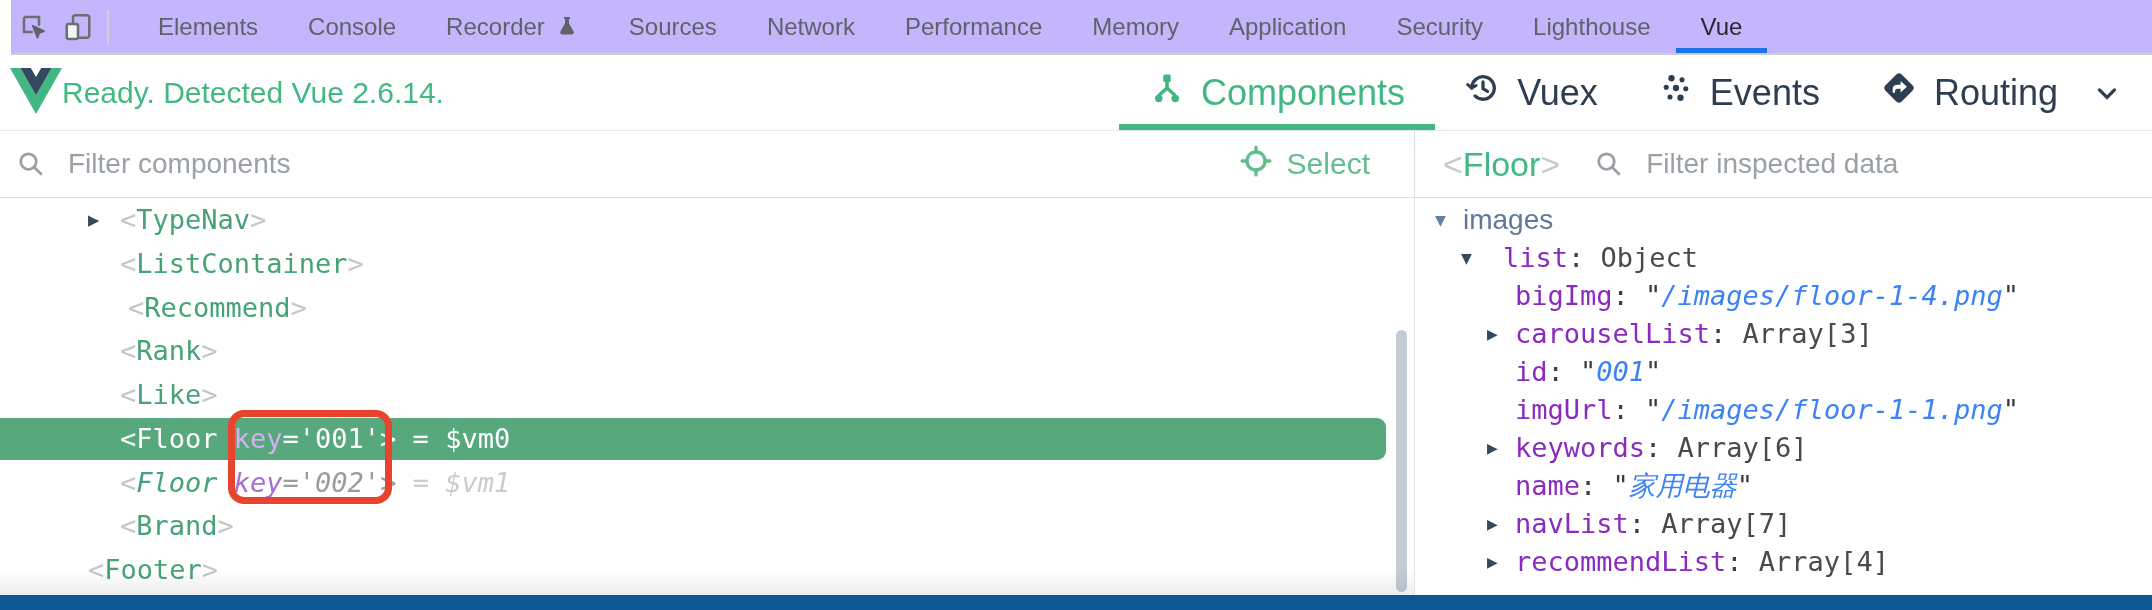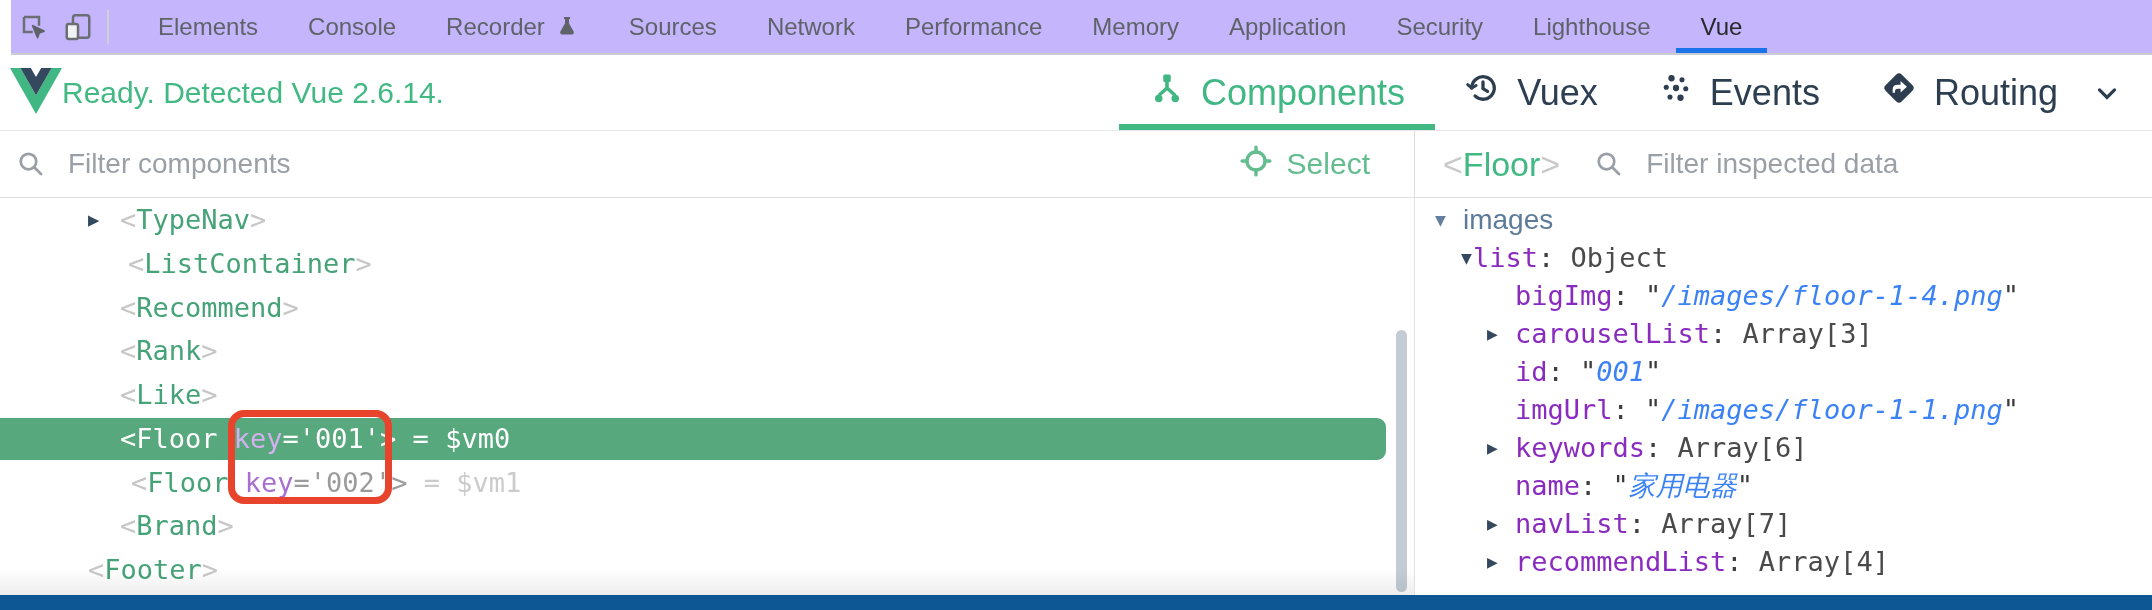--- a/index.html
+++ b/index.html
@@ -223,36 +223,36 @@
           </svg>
       </span>
       <input class="fr-input narrow" placeholder="Filter inspected data" style="">
     </div>
   </div>
 
   <div class="content">
     <div class="tree-pane">
       <div id="tree">
           <div class="trow"><span class="t-arrow" style="left: 88px;">▶</span><span class="t-text" style="left: 120px;"><span class="t-br">&lt;</span><span class="t-name">TypeNav</span><span class="t-br">&gt;</span></span></div>
-          <div class="trow"><span class="t-text" style="left: 128px;"><span class="t-br">&lt;</span><span class="t-name">ListContainer</span><span class="t-br">&gt;</span></span></div>
-          <div class="trow"><span class="t-text" style="left: 120px;"><span class="t-br">&lt;</span><span class="t-name">Recommend</span><span class="t-br">&gt;</span></span></div>
+          <div class="trow"><span class="t-text" style="left: 120px;"><span class="t-br">&lt;</span><span class="t-name">ListContainer</span><span class="t-br">&gt;</span></span></div>
+          <div class="trow"><span class="t-text" style="left: 128px;"><span class="t-br">&lt;</span><span class="t-name">Recommend</span><span class="t-br">&gt;</span></span></div>
           <div class="trow"><span class="t-text" style="left: 120px;"><span class="t-br">&lt;</span><span class="t-name">Rank</span><span class="t-br">&gt;</span></span></div>
           <div class="trow"><span class="t-text" style="left: 120px;"><span class="t-br">&lt;</span><span class="t-name">Like</span><span class="t-br">&gt;</span></span></div>
           <div class="trow"><div class="selband"></div><span class="t-text" style="left: 120px;"><span class="s-wh">&lt;Floor </span><span class="s-key">key</span><span class="s-wh">='001'&gt; = $vm0</span></span></div>
-          <div class="trow"><span class="t-text" style="left: 131px;"><span class="t-br">&lt;</span><span class="t-name">Floor</span><span class="t-name"> </span><span class="t-key">key</span><span class="t-dim">='002'&gt;</span><span class="t-inst"> = $vm1</span></span></div>
+          <div class="trow"><span class="t-text" style="left: 120px; font-style: italic;"><span class="t-br">&lt;</span><span class="t-name">Floor</span><span class="t-name"> </span><span class="t-key">key</span><span class="t-dim">='002'&gt;</span><span class="t-inst"> = $vm1</span></span></div>
           <div class="trow"><span class="t-text" style="left: 120px;"><span class="t-br">&lt;</span><span class="t-name">Brand</span><span class="t-br">&gt;</span></span></div>
           <div class="trow"><span class="t-text" style="left: 88px;"><span class="t-br">&lt;</span><span class="t-name">Footer</span><span class="t-br">&gt;</span></span></div>
         </div>
       <div class="redbox"></div>
       <div class="lscroll"></div>
     </div>
     <div class="insp-pane">
       <div id="props">
           <div class="prow"><span class="p-arrow sect" style="left: 19px;">▼</span><span class="p-text" style="left: 47px;"><span class="p-section">images</span></span></div>
-          <div class="prow"><span class="p-arrow" style="left: 45px;">▼</span><span class="p-text" style="left: 57px; text-align: right;"><span class="p-key">list</span><span class="p-colon">: </span><span class="p-type">Object</span></span></div>
+          <div class="prow"><span class="p-arrow" style="left: 45px;">▼</span><span class="p-text" style="left: 87px; text-align: right;"><span class="p-key">list</span><span class="p-colon">: </span><span class="p-type">Object</span></span></div>
           <div class="prow"><span class="p-text" style="left: 99px;"><span class="p-key">bigImg</span><span class="p-colon">: </span><span class="p-q">"</span><span class="p-str">/images/floor-1-4.png</span><span class="p-q">"</span></span></div>
           <div class="prow"><span class="p-arrow" style="left: 71px;">▶</span><span class="p-text" style="left: 99px;"><span class="p-key">carouselList</span><span class="p-colon">: </span><span class="p-type">Array[3]</span></span></div>
           <div class="prow"><span class="p-text" style="left: 99px;"><span class="p-key">id</span><span class="p-colon">: </span><span class="p-q">"</span><span class="p-str">001</span><span class="p-q">"</span></span></div>
           <div class="prow"><span class="p-text" style="left: 99px;"><span class="p-key">imgUrl</span><span class="p-colon">: </span><span class="p-q">"</span><span class="p-str">/images/floor-1-1.png</span><span class="p-q">"</span></span></div>
           <div class="prow"><span class="p-arrow" style="left: 71px;">▶</span><span class="p-text" style="left: 99px;"><span class="p-key">keywords</span><span class="p-colon">: </span><span class="p-type">Array[6]</span></span></div>
           <div class="prow"><span class="p-text" style="left: 99px;"><span class="p-key">name</span><span class="p-colon">: </span><span class="p-q">"</span><span class="p-str">家用电器</span><span class="p-q">"</span></span></div>
           <div class="prow"><span class="p-arrow" style="left: 71px;">▶</span><span class="p-text" style="left: 99px;"><span class="p-key">navList</span><span class="p-colon">: </span><span class="p-type">Array[7]</span></span></div>
           <div class="prow"><span class="p-arrow" style="left: 71px;">▶</span><span class="p-text" style="left: 99px;"><span class="p-key">recommendList</span><span class="p-colon">: </span><span class="p-type">Array[4]</span></span></div>
         </div>
     </div>

